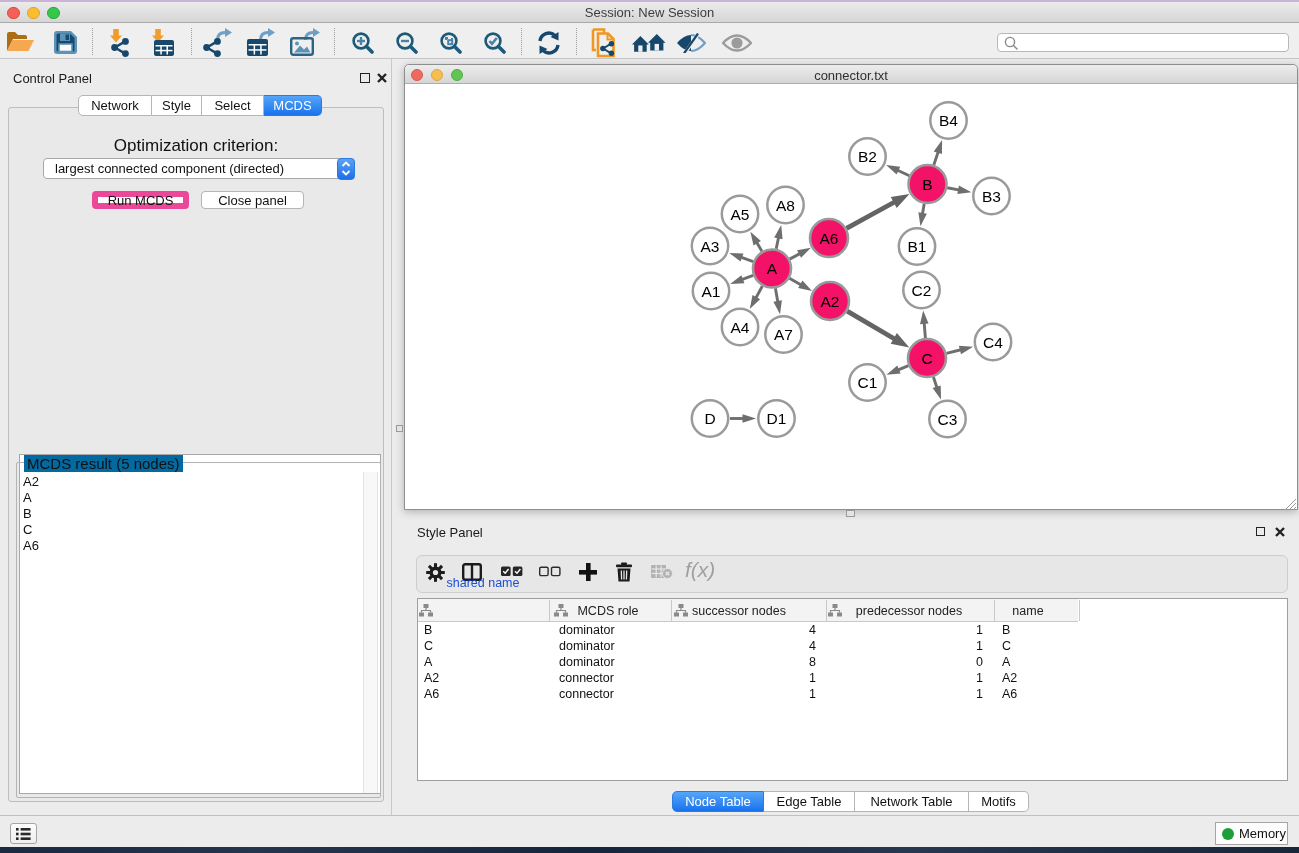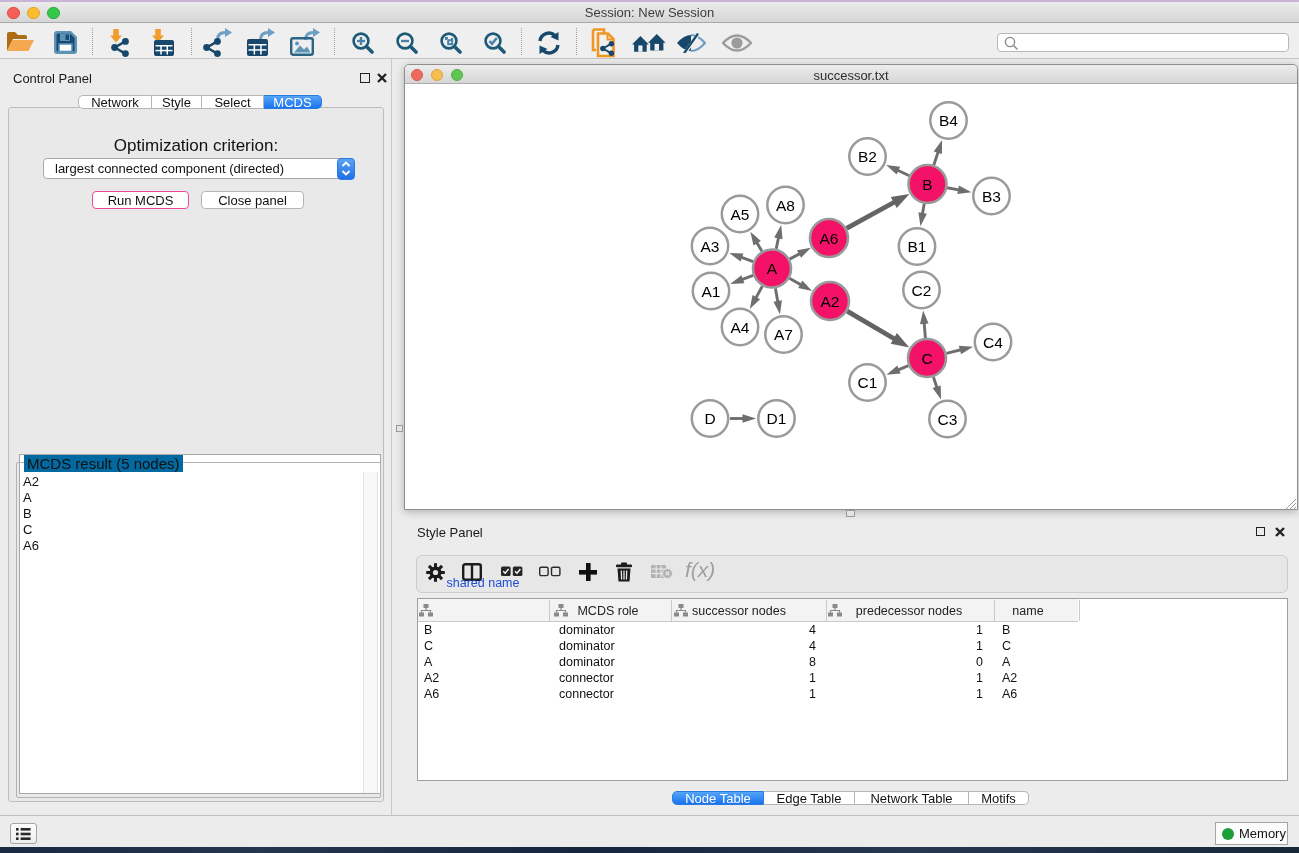--- a/index.html
+++ b/index.html
@@ -1,17 +1,17 @@
 <!DOCTYPE html>
 <html><head><meta charset="utf-8"><title>s</title><style>
 *{margin:0;padding:0;box-sizing:border-box}
 html,body{width:1299px;height:853px}
 body{position:relative;font-family:"Liberation Sans",sans-serif;background:#ececec;overflow:hidden}
 .abs{position:absolute}
-.seg{display:flex;position:absolute;height:14px;font-size:13px}
+.seg{display:flex;position:absolute;height:21px;font-size:13px}
 .seg div{background:#fff;border:1px solid #b5b5b5;border-left:none;color:#111;
  display:flex;align-items:center;justify-content:center;white-space:nowrap}
 .seg div:first-child{border-left:1px solid #b5b5b5;border-radius:5px 0 0 5px}
 .seg div:last-child{border-radius:0 5px 5px 0}
 .seg div.sel{background:linear-gradient(#55a5f8,#1a73ee);color:#fff;border-color:#2a7be0}
 </style></head>
 <body>
 <div class="abs" style="left:0;top:0;width:1299px;height:2px;background:#c9b4d8"></div>
 <div class="abs" style="left:0;top:2px;width:1299px;height:21px;background:linear-gradient(#ebebeb,#d6d6d6);border-bottom:1px solid #a9a9a9;border-radius:5px 5px 0 0"></div>
 <div class="abs" style="left:7px;top:6.5px;width:12.5px;height:12.5px;border-radius:50%;background:#f65f57;border:1px solid #de4a42"></div>
@@ -175,33 +175,33 @@
     <div class="sel" style="width:58px">MCDS</div>
   </div>
 <div class="abs" style="left:8px;top:136px;width:376px;text-align:center;font-size:17px;color:#111">Optimization criterion:</div>
 <div class="abs" style="left:43px;top:158px;width:312px;height:21px;background:#fff;border:1px solid #a8a8a8;border-radius:4px"></div>
 <div class="abs" style="left:55px;top:161px;font-size:13px;color:#111">largest connected component (directed)</div>
 <div class="abs" style="left:337px;top:157.5px;width:18px;height:22px;background:linear-gradient(#5ba3f5,#1e6fe8);border-radius:4px;border:1px solid #2a7be0"></div>
 <svg class="abs" style="left:340px;top:160px" width="12" height="17" viewBox="0 0 12 17">
     <path d="M2.5,6 L6,2.5 L9.5,6" fill="none" stroke="#fff" stroke-width="1.8"></path>
     <path d="M2.5,11 L6,14.5 L9.5,11" fill="none" stroke="#fff" stroke-width="1.8"></path>
   </svg>
-<div class="abs" style="left:92px;top:191px;width:97px;height:18px;background:#fff;border:1px solid #ec4899;border-radius:4px;display:flex;align-items:center;justify-content:center;font-size:13px;color:#111">Run MCDS</div>
+<div class="abs" style="left:92px;top:191px;width:97px;height:18px;background:#fff;border:6px solid #ec4899;border-radius:4px;display:flex;align-items:center;justify-content:center;font-size:13px;color:#111">Run MCDS</div>
 <div class="abs" style="left:201px;top:191px;width:103px;height:18px;background:#fff;border:1px solid #b5b5b5;border-radius:4px;display:flex;align-items:center;justify-content:center;font-size:13px;color:#111">Close panel</div>
 <div class="abs" style="left:19px;top:454px;width:362px;height:340px;background:#fff;border:1px solid #a8a8a8"></div>
 <div class="abs" style="left:363px;top:472px;width:15px;height:321px;background:#f8f8f8;border-left:1px solid #e4e4e4;border-right:1px solid #e4e4e4"></div>
 <div class="abs" style="left:16px;top:462px;width:365px;height:336px;border:1px solid #b4b4b4;border-radius:2px;pointer-events:none"></div>
 <div class="abs" style="left:24px;top:455px;background:#0369a1;padding:0 3px;font-size:15px;color:#111">MCDS result (5 nodes)</div>
 <div class="abs" style="left:23px;top:474px;font-size:13px;color:#111;line-height:16px">A2<br>A<br>B<br>C<br>A6</div>
 <div class="abs" style="left:404px;top:64px;width:894px;height:446px;background:#fff;border:1px solid #8e8e8e;border-radius:5px 5px 0 0;box-shadow:0 2px 8px rgba(0,0,0,0.25)"></div>
 <div class="abs" style="left:405px;top:65px;width:892px;height:19px;background:linear-gradient(#ededed,#d5d5d5);border-bottom:1px solid #adadad;border-radius:5px 5px 0 0"></div>
 <div class="abs" style="left:411px;top:68.5px;width:12px;height:12px;border-radius:50%;background:#ee6a5e;border:1px solid #d65850"></div>
 <div class="abs" style="left:431px;top:68.5px;width:12px;height:12px;border-radius:50%;background:#f5be4f;border:1px solid #dda643"></div>
 <div class="abs" style="left:451px;top:68.5px;width:12px;height:12px;border-radius:50%;background:#61c554;border:1px solid #4daf47"></div>
-<div class="abs" style="left:405px;top:68px;width:892px;height:16px;text-align:center;font-size:13px;color:#2f2f2f">successor.txt</div>
+<div class="abs" style="left:405px;top:68px;width:892px;height:16px;text-align:center;font-size:13px;color:#2f2f2f">connector.txt</div>
 <svg class="abs" style="left:405px;top:85px" width="892" height="424" viewBox="0 0 892 424">
     <line x1="356.9" y1="166.3" x2="351.2" y2="156.6" stroke="#6e6e6e" stroke-width="2.9"></line>
 <polygon points="345.4,146.7 355.9,156.1 348.5,160.5" fill="#6e6e6e"></polygon>
 <line x1="371.2" y1="163.9" x2="373.8" y2="151.3" stroke="#6e6e6e" stroke-width="2.9"></line>
 <polygon points="376.2,140.1 377.6,154.2 369.2,152.4" fill="#6e6e6e"></polygon>
 <line x1="348.2" y1="176.7" x2="335.1" y2="171.9" stroke="#6e6e6e" stroke-width="2.9"></line>
 <polygon points="324.3,168.0 338.4,168.6 335.5,176.6" fill="#6e6e6e"></polygon>
 <line x1="348.2" y1="190.4" x2="336.0" y2="194.9" stroke="#6e6e6e" stroke-width="2.9"></line>
 <polygon points="325.2,198.9 336.4,190.2 339.4,198.3" fill="#6e6e6e"></polygon>
 <line x1="357.4" y1="201.0" x2="350.4" y2="213.9" stroke="#6e6e6e" stroke-width="2.9"></line>

